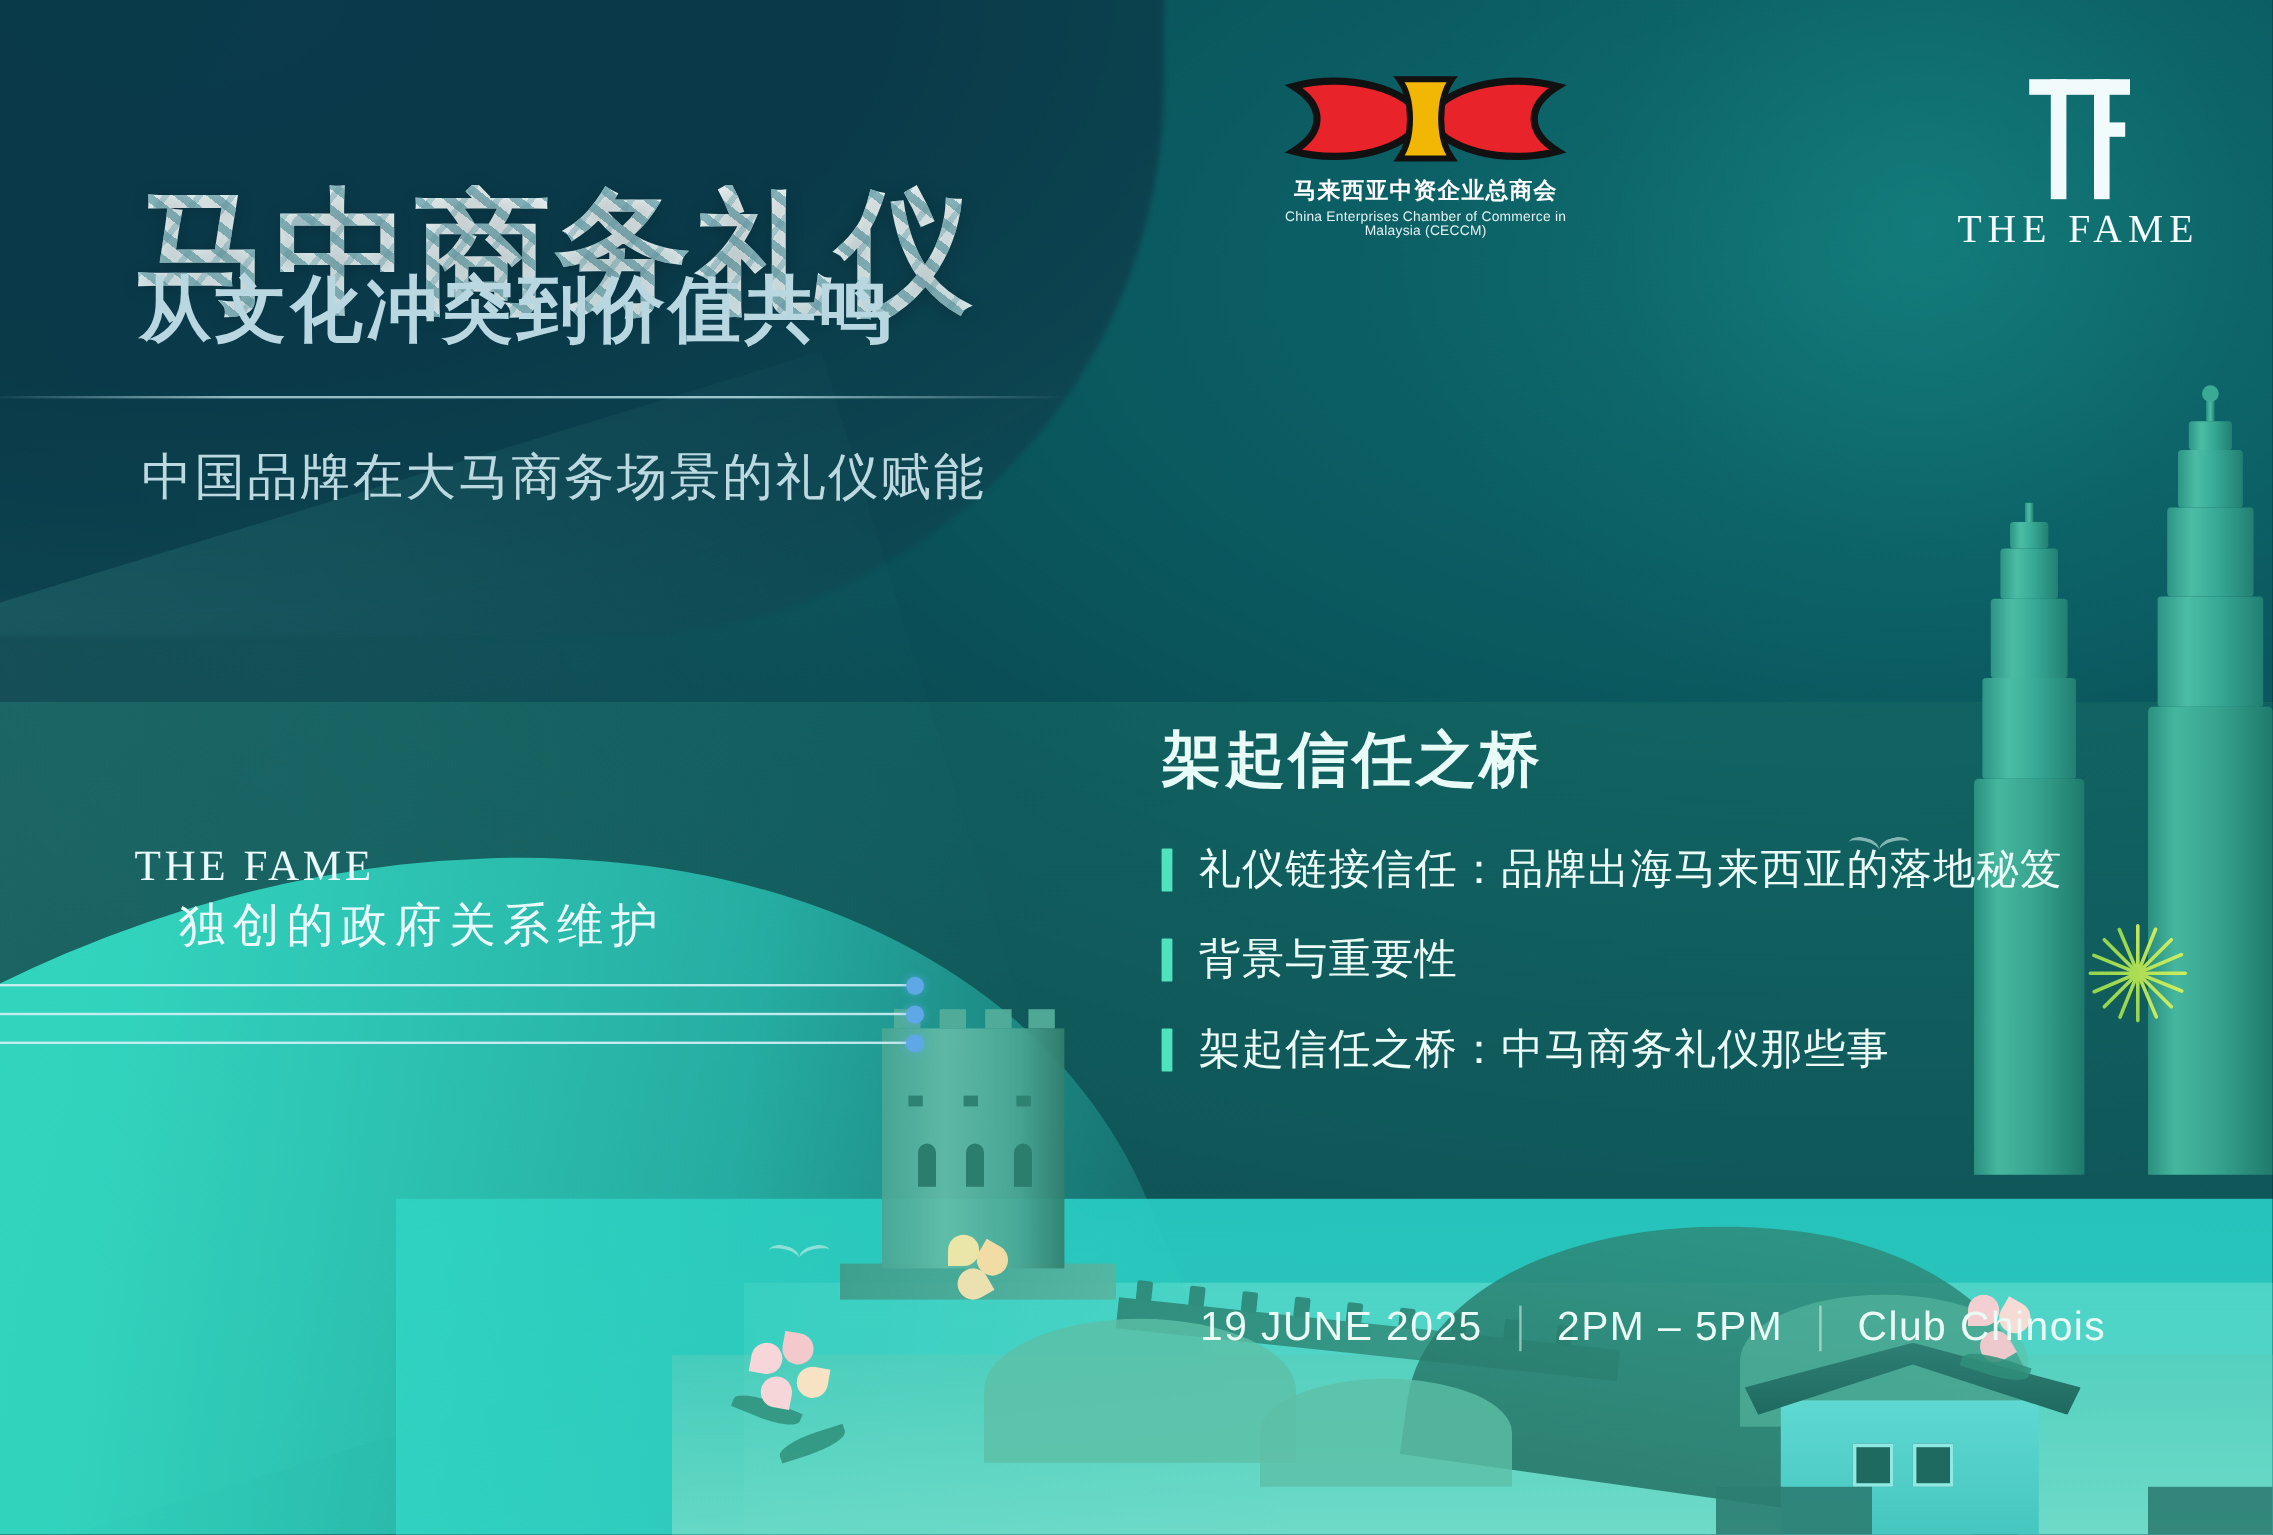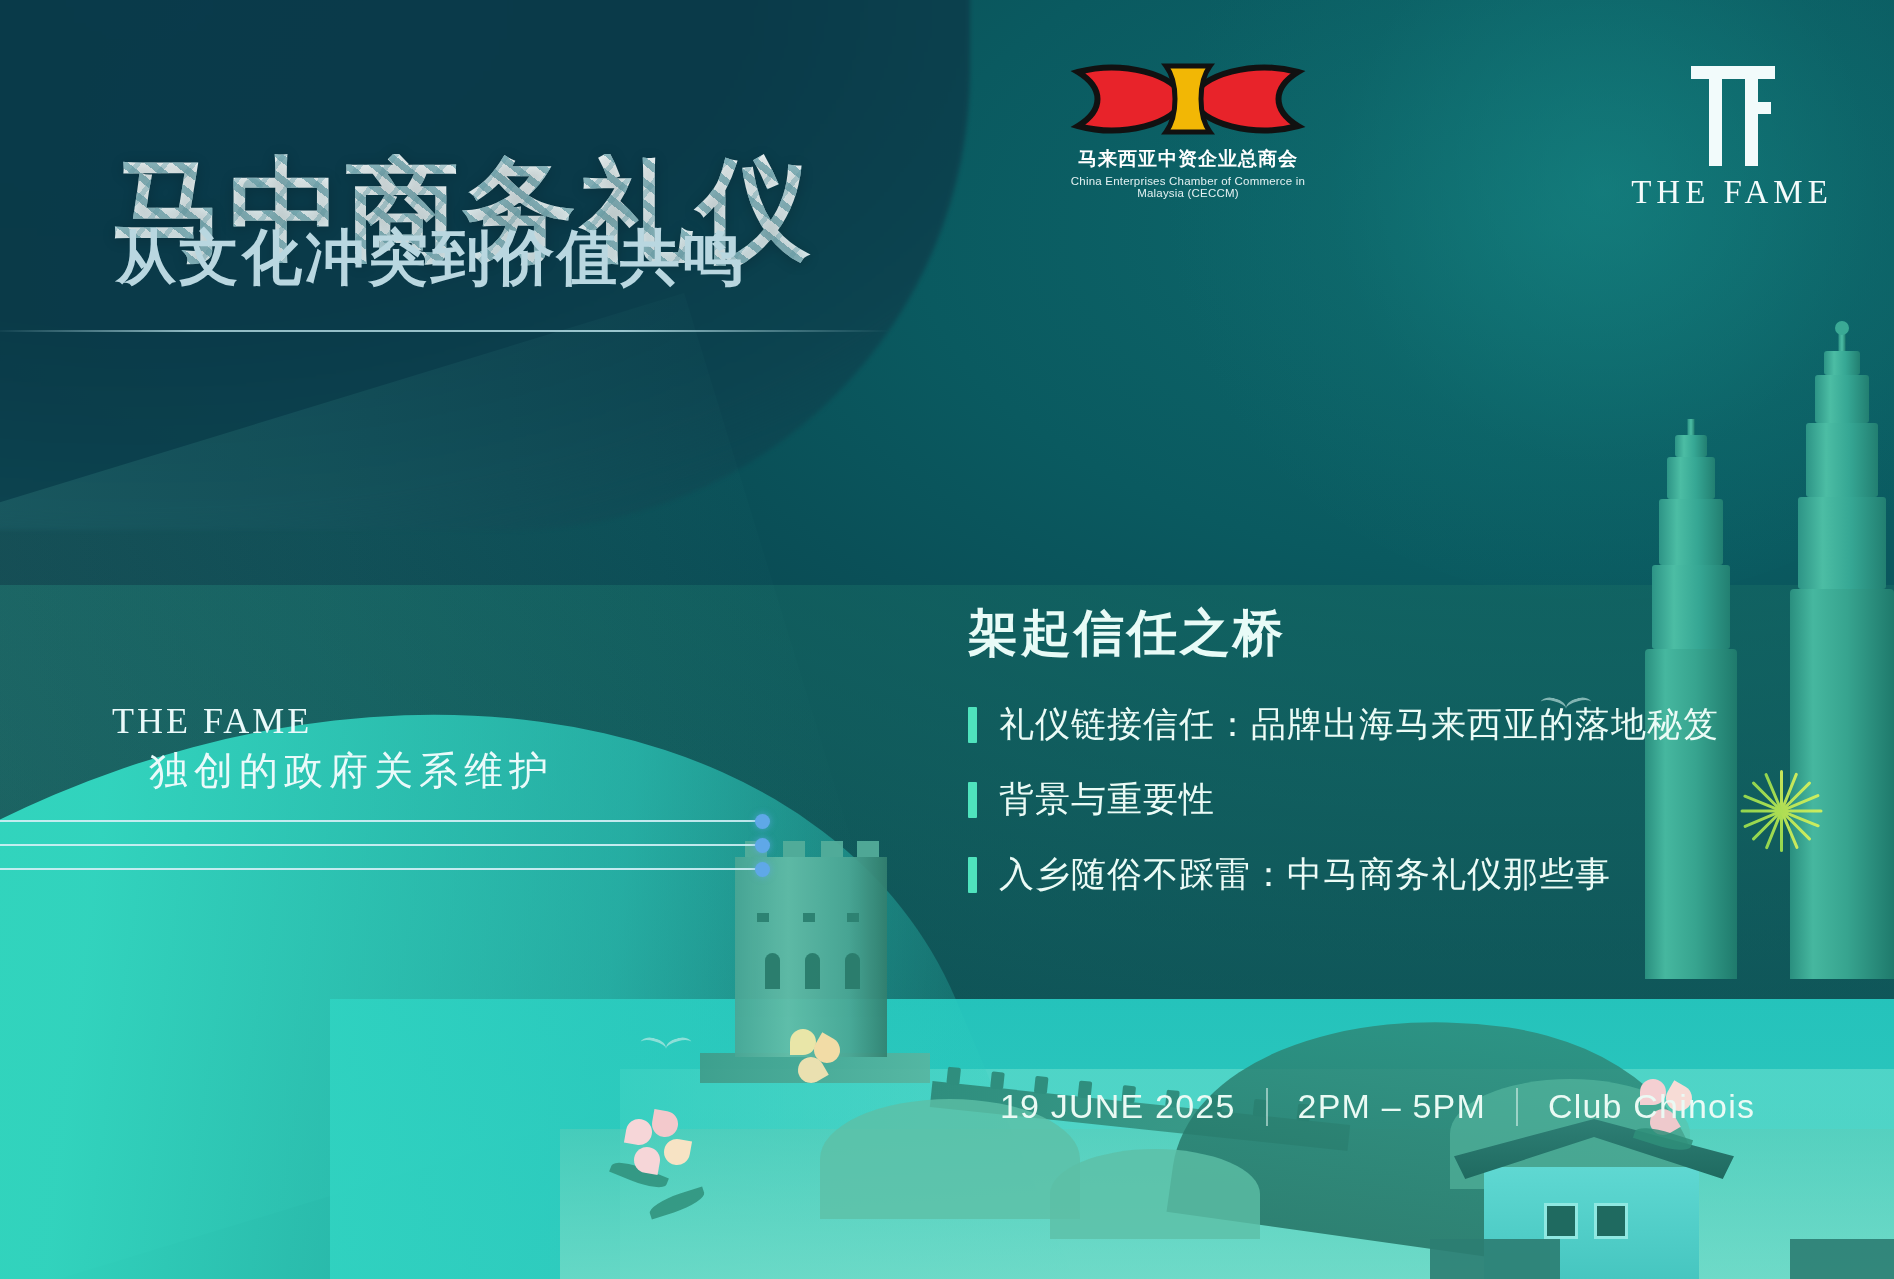--- a/index.html
+++ b/index.html
@@ -291,20 +291,21 @@
 
     <div class="bird" style="left:1540px;top:690px;"></div>
     <div class="bird" style="left:640px;top:1030px;"></div>
   </div>
 
   <div class="content">
 
     <h1 class="title">马中商务礼仪</h1>
     <div class="subtitle">从文化冲突到价值共鸣</div>
     <div class="divider-top"></div>
+    <div class="tagline">中国品牌在大马商务场景的礼仪赋能</div>
 
     <div class="logo-ceccm">
       <div class="ceccm-mark">
         <svg viewBox="0 0 236 82" width="236" height="82">
           <path d="M8 14 C52 2 106 16 114 41 C106 66 52 80 8 68 C34 52 34 30 8 14 Z" fill="#e8232a" stroke="#111" stroke-width="6"></path>
           <path d="M228 14 C184 2 130 16 122 41 C130 66 184 80 228 68 C202 52 202 30 228 14 Z" fill="#e8232a" stroke="#111" stroke-width="6"></path>
           <path d="M96 8 L140 8 C128 24 128 58 140 74 L96 74 C108 58 108 24 96 8 Z" fill="#f2b705" stroke="#111" stroke-width="5"></path>
         </svg>
       </div>
       <div class="ceccm-cn">马来西亚中资企业总商会</div>
@@ -343,21 +344,21 @@
       <div class="agenda-item">
         <span class="agenda-bar"></span>
         <span class="agenda-text">礼仪链接信任：品牌出海马来西亚的落地秘笈</span>
       </div>
       <div class="agenda-item">
         <span class="agenda-bar"></span>
         <span class="agenda-text">背景与重要性</span>
       </div>
       <div class="agenda-item">
         <span class="agenda-bar"></span>
-        <span class="agenda-text">入乡随俗不踩雷：中马商务礼仪那些事</span>
+        <span class="agenda-text">架起信任之桥：中马商务礼仪那些事</span>
       </div>
     </div>
 
     <div class="meta">
       <span class="meta-item">19 JUNE 2025</span>
       <span class="meta-sep"></span>
       <span class="meta-item">2PM – 5PM</span>
       <span class="meta-sep"></span>
       <span class="meta-item">Club Chinois</span>
     </div>

